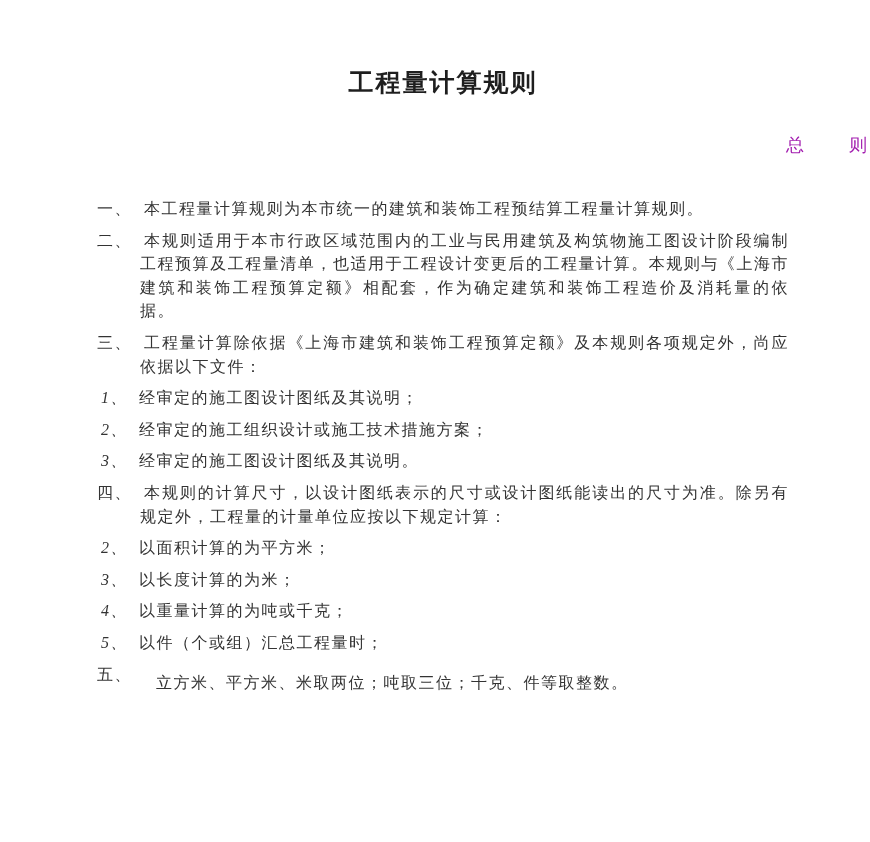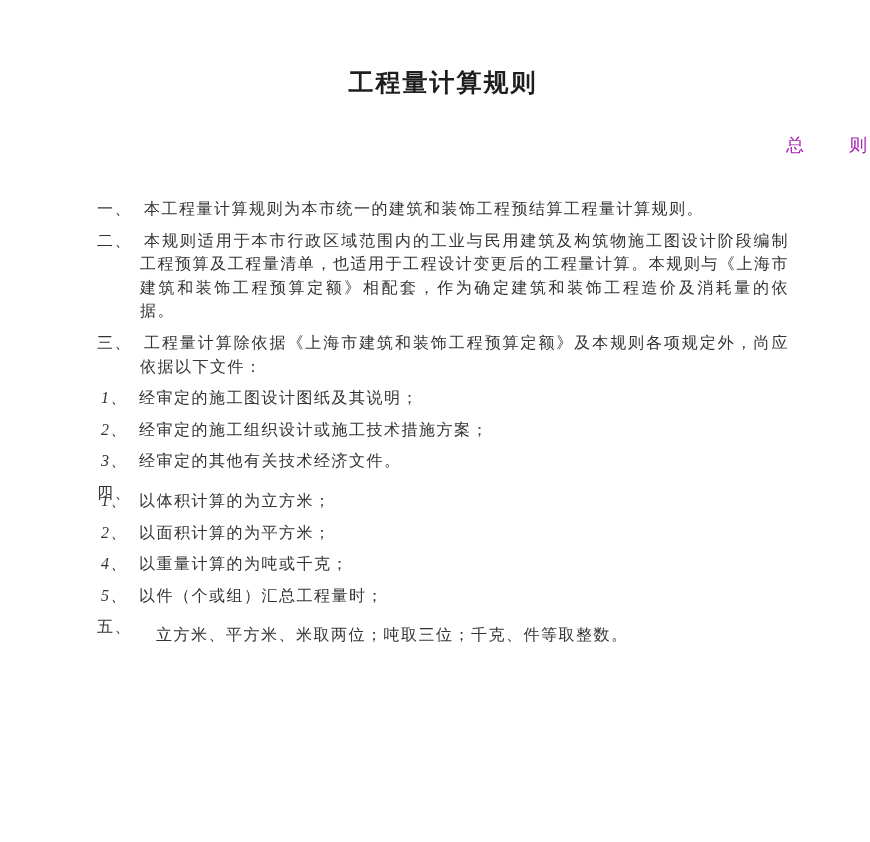--- a/index.html
+++ b/index.html
@@ -85,35 +85,35 @@
 
     <div class="sub">
       <span class="marker">1、</span><span class="ptext">经审定的施工图设计图纸及其说明；</span>
     </div>
 
     <div class="sub">
       <span class="marker">2、</span><span class="ptext">经审定的施工组织设计或施工技术措施方案；</span>
     </div>
 
     <div class="sub">
-      <span class="marker">3、</span><span class="ptext">经审定的其他有关技术经济文件。</span>
+      <span class="marker">3、</span><span class="ptext">经审定的施工图设计图纸及其说明。</span>
     </div>
 
     <div class="para">
-      <span class="marker">四、</span>
+      <span class="marker">四、</span><span class="ptext">本规则的计算尺寸，以设计图纸表示的尺寸或设计图纸能读出的尺寸为准。除另有规定外，工程量的计量单位应按以下规定计算：</span>
     </div>
 
-    <div class="sub">
-      <span class="marker">1、</span><span class="ptext">以体积计算的为立方米；</span>
-    </div>
 
     <div class="sub">
       <span class="marker">2、</span><span class="ptext">以面积计算的为平方米；</span>
     </div>
 
+    <div class="sub">
+      <span class="marker">3、</span><span class="ptext">以长度计算的为米；</span>
+    </div>
 
     <div class="sub">
       <span class="marker">4、</span><span class="ptext">以重量计算的为吨或千克；</span>
     </div>
 
     <div class="sub">
       <span class="marker">5、</span><span class="ptext">以件（个或组）汇总工程量时；</span>
     </div>
 
     <div class="para">

